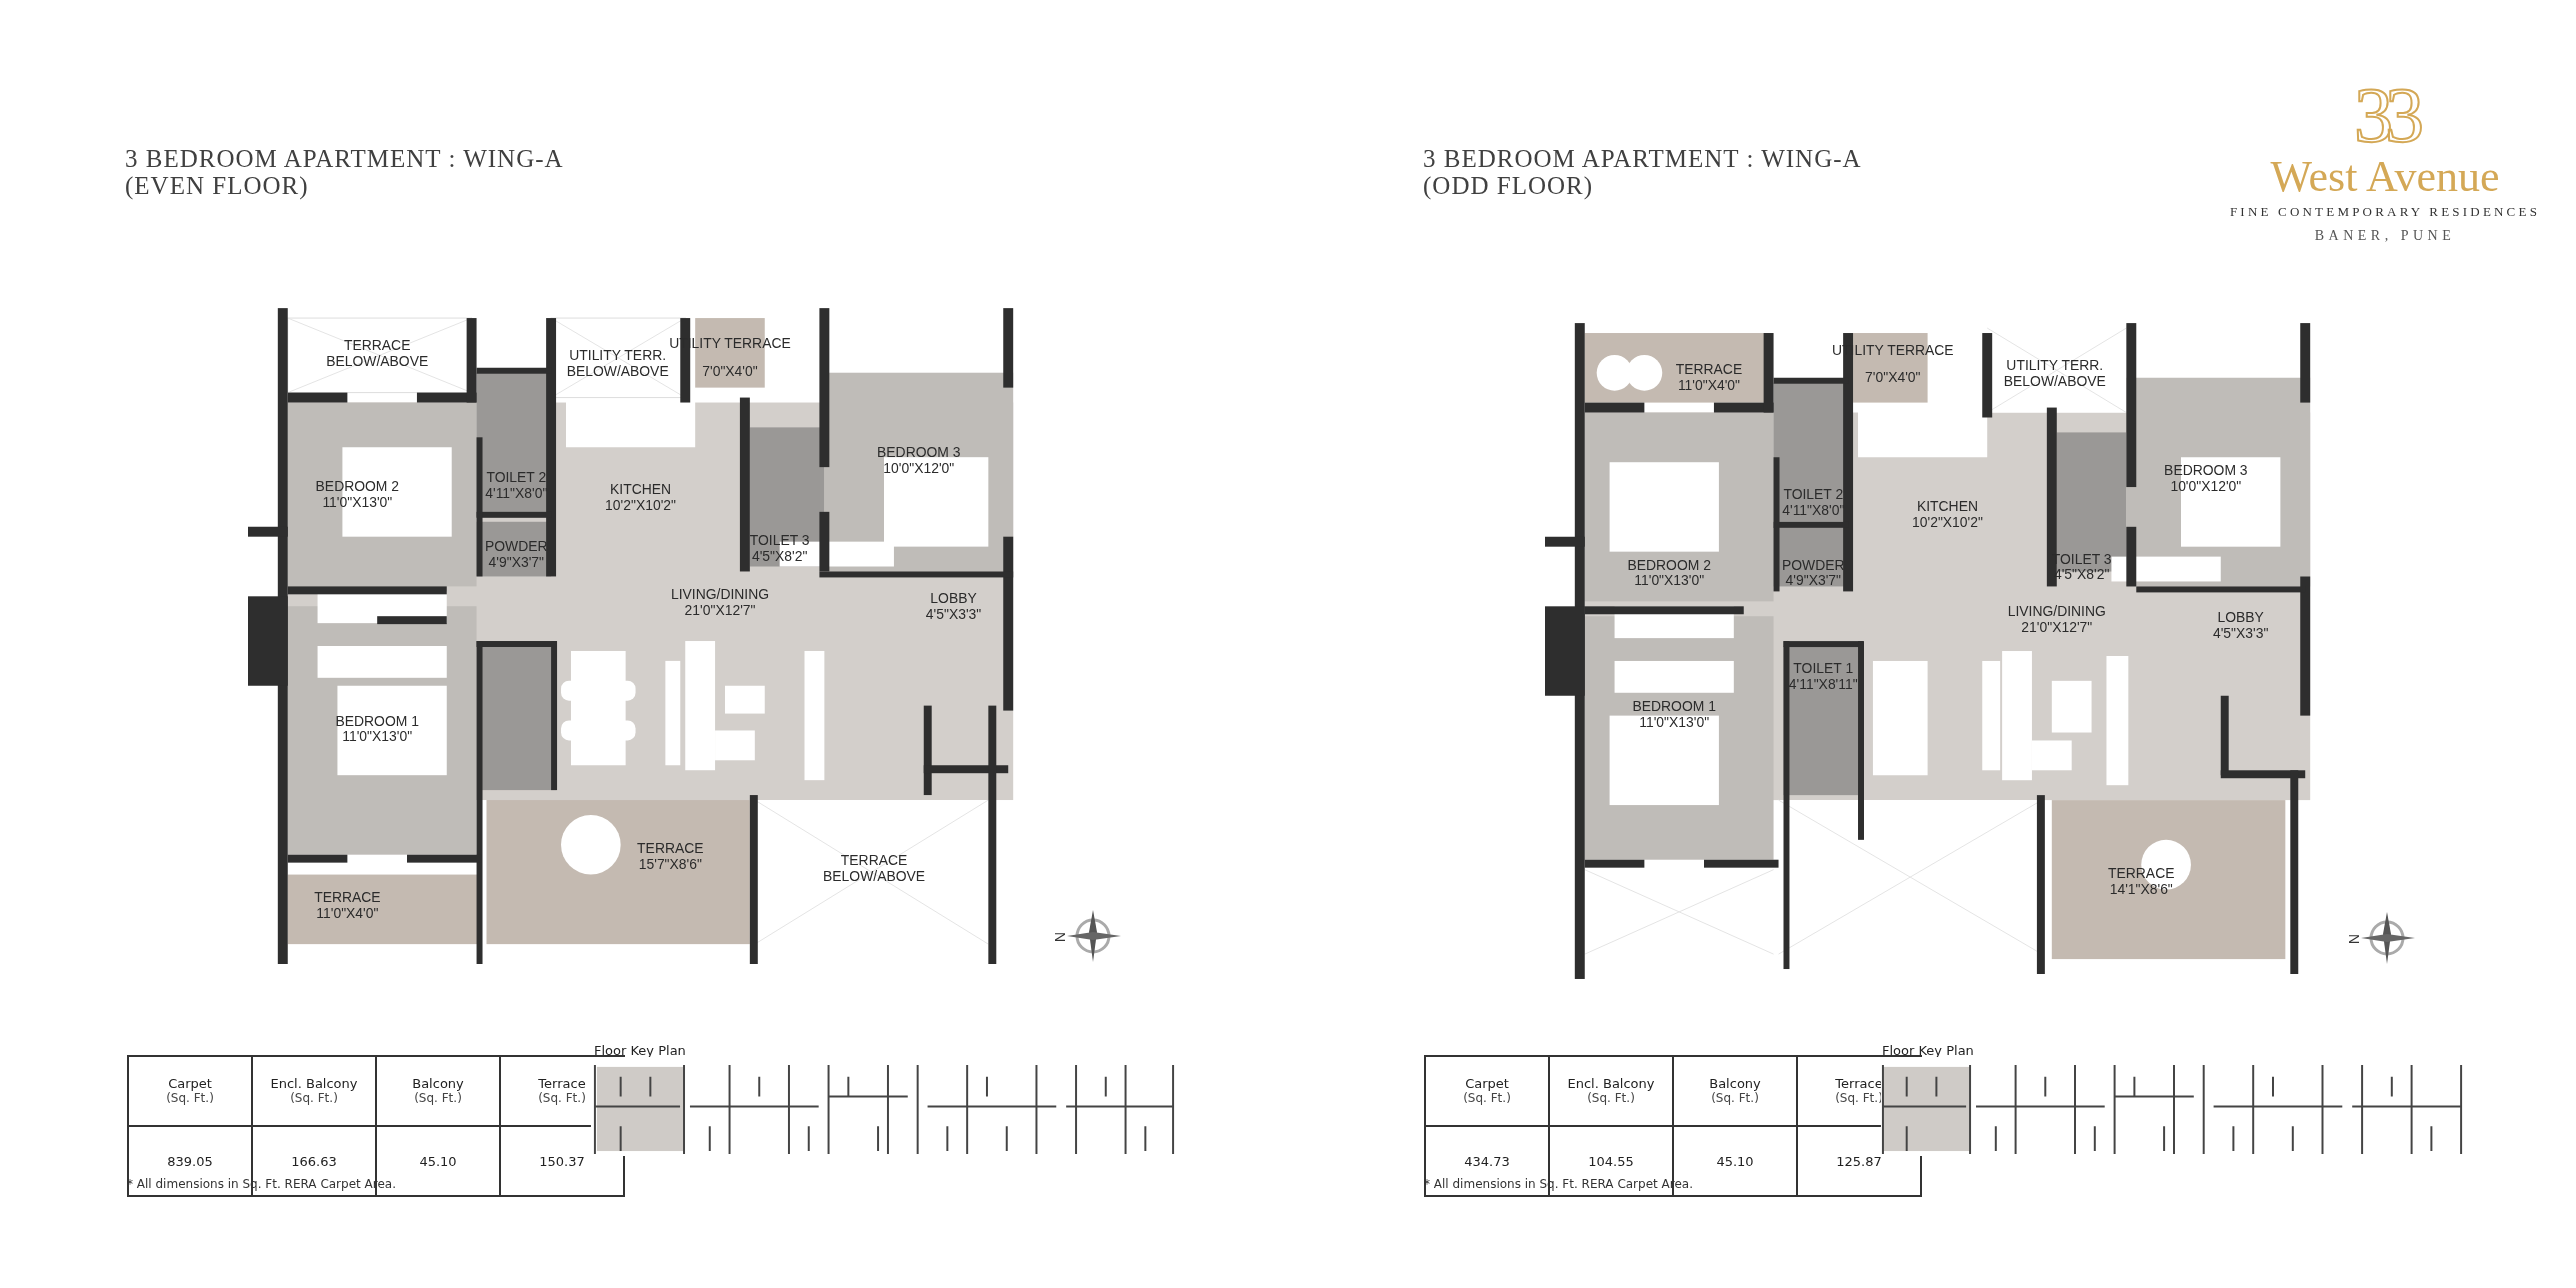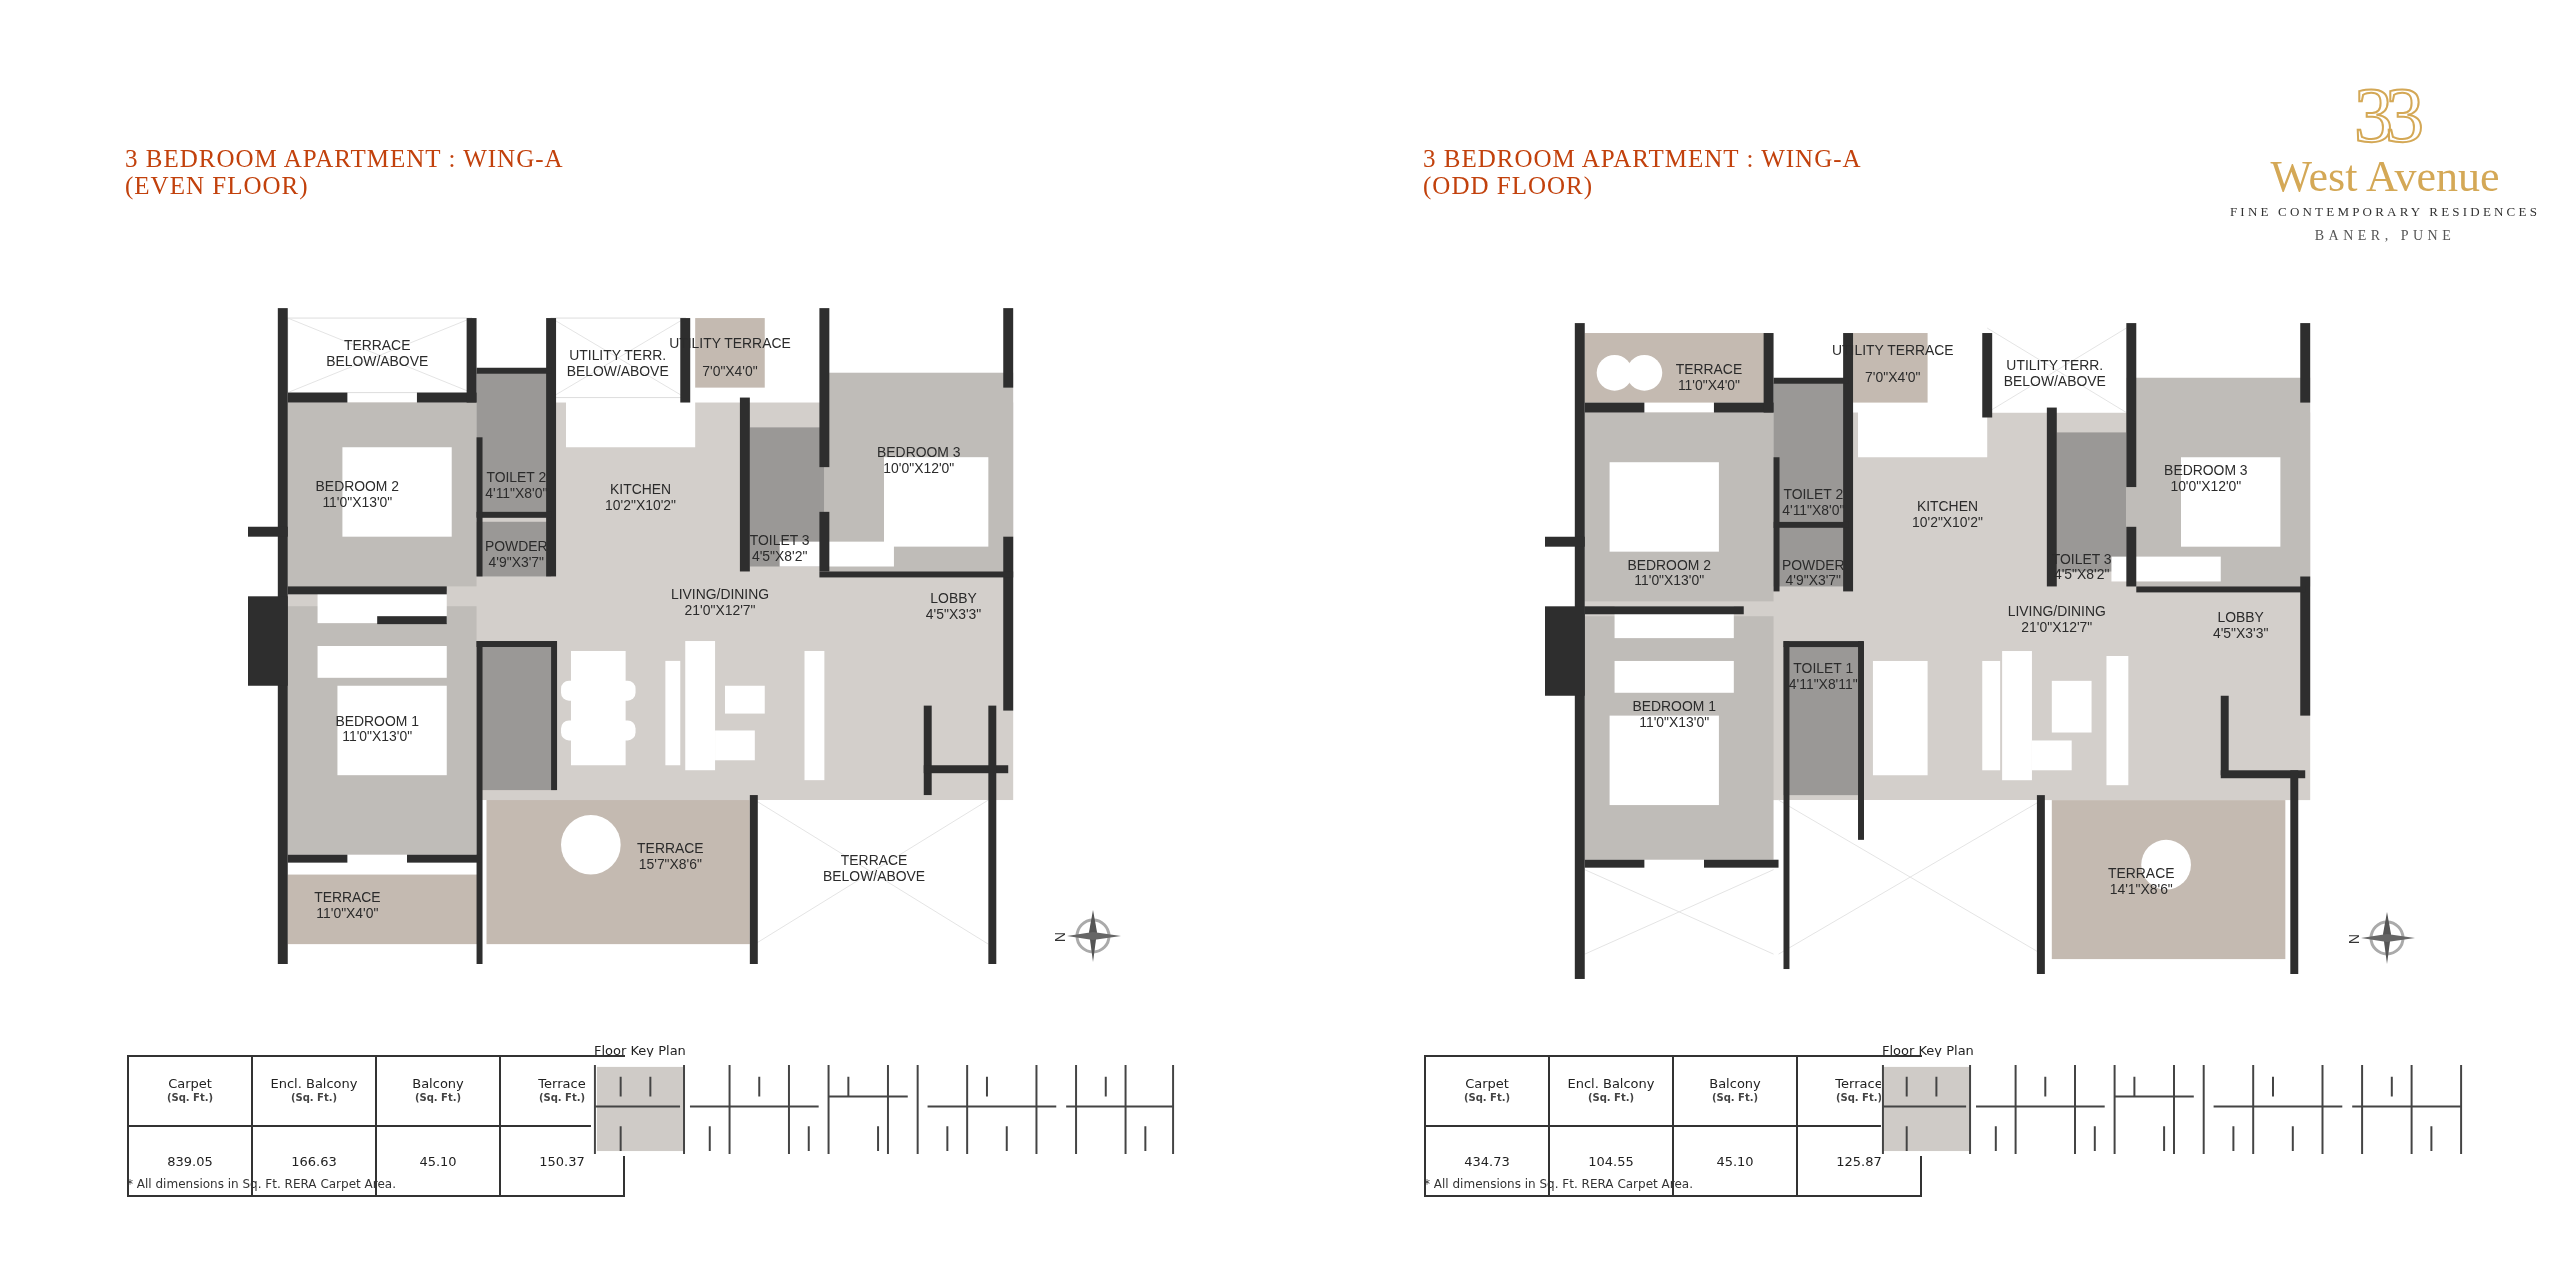--- a/index.html
+++ b/index.html
@@ -1,29 +1,29 @@
 <!DOCTYPE html>
 <html><head>
 <meta charset="utf-8">
 <style>
   html,body{margin:0;padding:0;background:#fff;}
   body{width:2576px;height:1288px;position:relative;overflow:hidden;font-family:"Liberation Sans",sans-serif;color:#222;}
-  .title{position:absolute;font-family:"Liberation Serif","DejaVu Serif",serif;font-size:25px;letter-spacing:1px;line-height:27px;color:#c2410c;}
+  .title{position:absolute;font-family:"Liberation Serif","DejaVu Serif",serif;font-size:25px;letter-spacing:1px;line-height:27px;color:#404040;}
   .logo{position:absolute;left:2186px;top:80px;width:398px;text-align:center;}
   .logo .num{font-family:"Liberation Serif",serif;font-size:78px;line-height:70px;color:transparent;-webkit-text-stroke:2px #d4a856;letter-spacing:-8px;}
   .logo .brand{font-family:"Liberation Serif",serif;font-size:44px;color:#d4a856;line-height:50px;margin-top:2px;}
   .logo .tag{font-family:"Liberation Serif",serif;font-size:13px;letter-spacing:3.2px;color:#333;margin-top:2px;}
   .logo .loc{font-family:"Liberation Serif",serif;font-size:14px;letter-spacing:4.5px;color:#555;margin-top:8px;}
   .plan{position:absolute;}
   .plan svg{display:block;}
   .room-label{font-family:"Liberation Sans",sans-serif;font-size:14px;fill:#2b2b2b;text-anchor:middle;}
   table.area{position:absolute;border-collapse:collapse;font-family:"DejaVu Sans",sans-serif;}
   table.area td{border:2px solid #333;width:100px;text-align:center;padding:11px;}
   table.area tr.h td{height:46px;font-size:13px;color:#222;line-height:14px;}
-  table.area tr.h td small{display:block;font-size:10px;color:#444;font-weight:bold;}
+  table.area tr.h td small{display:block;font-size:12px;color:#444;}
   table.area tr.v td{height:46px;font-size:13px;}
   .note{position:absolute;font-family:"DejaVu Sans",sans-serif;font-size:12px;color:#333;}
   .kp-label{position:absolute;font-family:"DejaVu Sans",sans-serif;font-size:13px;color:#222;margin-top:13px;}
   .keyplan{position:absolute;width:588px;height:99px;}
   .compass{position:absolute;width:70px;height:60px;}
 </style>
 </head>
 <body>
 
 <div class="logo">

